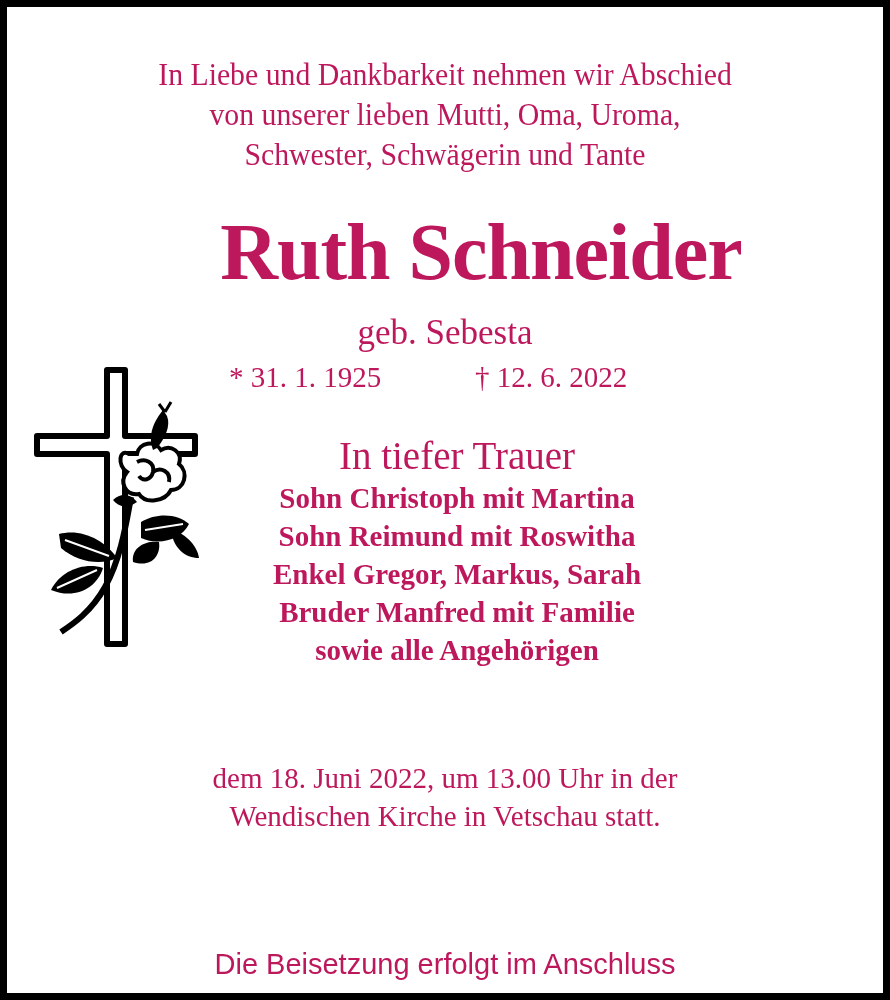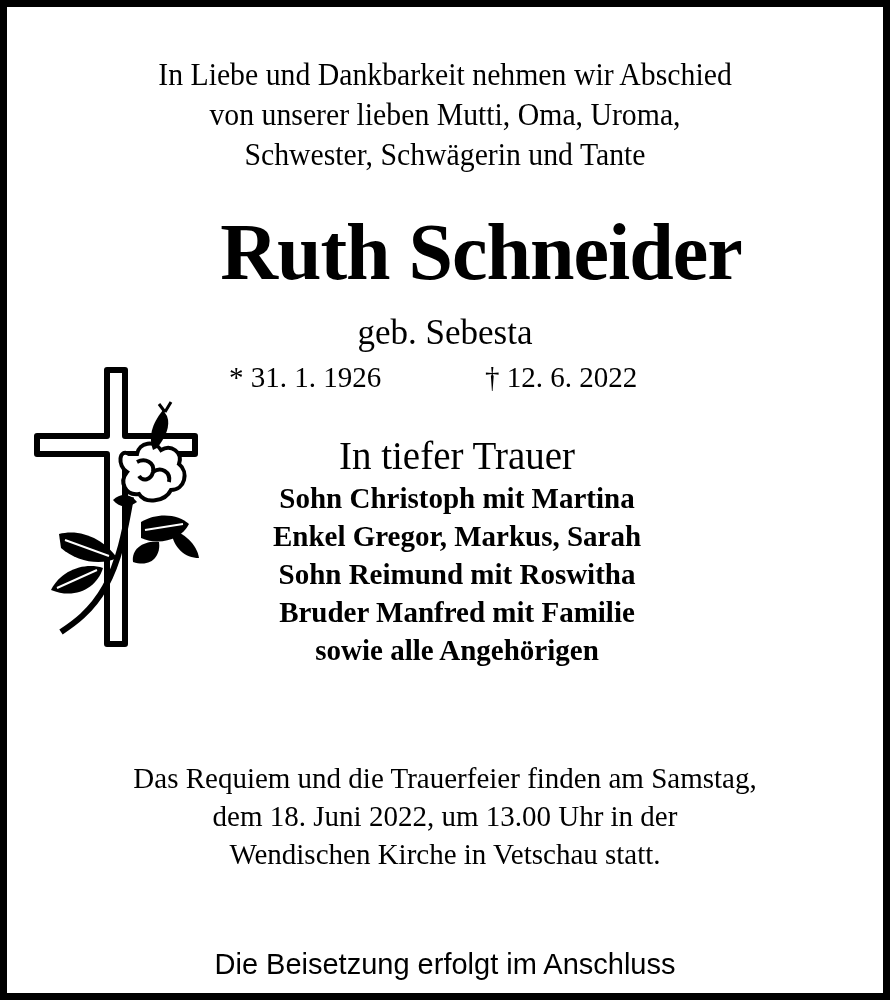--- a/index.html
+++ b/index.html
@@ -1,28 +1,28 @@
 <!DOCTYPE html>
 <html><head>
 <meta charset="utf-8">
 <style>
   html, body { margin:0; padding:0; background:#000; }
   body { width:890px; height:1000px; position:relative; overflow:hidden; }
   .frame {
     position:absolute; left:7px; top:7px; width:876px; height:986px;
-    background:#fff; color:#000000;
+    background:#fff; color:#be185d;
     font-family:"DejaVu Serif","Liberation Serif",serif;
   }
   .center { position:absolute; left:0; width:100%; text-align:center; }
   .intro { top:48px; font-family:"Liberation Serif",serif; font-size:31px; line-height:40px; transform:scaleX(0.96); }
   .name { top:200px; font-family:"Liberation Serif",serif; font-weight:bold; font-size:80px; line-height:90px; letter-spacing:-1px;padding-left:36px; }
   .maiden { top:308px; font-family:"Liberation Serif",serif; font-size:35px; line-height:36px; }
   .dates { position:absolute; top:352px; left:0; width:100%; font-family:"Liberation Serif",serif; font-size:29px; line-height:36px; }
   .birth { position:absolute; left:222px; }
-  .death { position:absolute; left:478px; }
+  .death { position:absolute; left:468px; }
   .mourn-head { top:430px; font-family:"Liberation Serif",serif; font-size:39px; line-height:38px; left:150px; width:600px; }
   .mourners { top:472px; left:150px; width:600px; font-family:"Liberation Serif",serif; font-weight:bold; font-size:29px; line-height:38px; }
   .mourners div { white-space:nowrap; }
   .ceremony { top:752px; font-family:"Liberation Serif",serif; font-size:29px; line-height:38px; }
   .burial { top:938px; font-family:Liberation Sans, sans-serif; font-size:29px; line-height:38px; }
   .cross { position:absolute; left:14px; top:355px; width:190px; height:285px; }
 </style>
 </head>
 <body>
 
@@ -32,21 +32,21 @@
     <div>In Liebe und Dankbarkeit nehmen wir Abschied</div>
     <div>von unserer lieben Mutti, Oma, Uroma,</div>
     <div>Schwester, Schwägerin und Tante</div>
   </div>
 
   <div class="center name">Ruth Schneider</div>
 
   <div class="center maiden">geb. Sebesta</div>
 
   <div class="dates">
-    <span class="birth">* 31. 1. 1926</span>
+    <span class="birth">* 31. 1. 1925</span>
     <span class="death">† 12. 6. 2022</span>
   </div>
 
   <svg class="cross" viewBox="0 0 190 285">
 
     <path d="M86 8 h18 v66 h70 v18 h-70 v190 h-18 v-190 h-70 v-18 h70 z" fill="#fff" stroke="#000" stroke-width="6" stroke-linejoin="round"></path>
 
     <path d="M110 135 C104 170 98 200 84 225 C70 250 52 262 40 270" fill="none" stroke="#000" stroke-width="6"></path>
 
     <g stroke="#000" stroke-width="4" fill="#fff">
@@ -66,28 +66,27 @@
     <path d="M112 200 C110 186 124 178 138 180 C140 194 130 206 112 200 Z" fill="#000"></path>
     <path d="M150 168 C162 170 176 182 178 196 C164 196 152 186 150 168 Z" fill="#000"></path>
 
     <path d="M44 178 L88 194 M36 226 L76 208 M124 168 L162 162" stroke="#fff" stroke-width="2"></path>
   </svg>
 
   <div class="center mourn-head">In tiefer Trauer</div>
 
   <div class="center mourners">
     <div>Sohn Christoph mit Martina</div>
+    <div>Sohn Reimund mit Roswitha</div>
     <div>Enkel Gregor, Markus, Sarah</div>
-    <div>Sohn Reimund mit Roswitha</div>
     <div>Bruder Manfred mit Familie</div>
     <div>sowie alle Angehörigen</div>
   </div>
 
   <div class="center ceremony">
-    <div>Das Requiem und die Trauerfeier finden am Samstag,</div>
     <div>dem 18. Juni 2022, um 13.00 Uhr in der</div>
     <div>Wendischen Kirche in Vetschau statt.</div>
   </div>
 
   <div class="center burial">
     <div>Die Beisetzung erfolgt im Anschluss</div>
   </div>
 
 </div>
 

